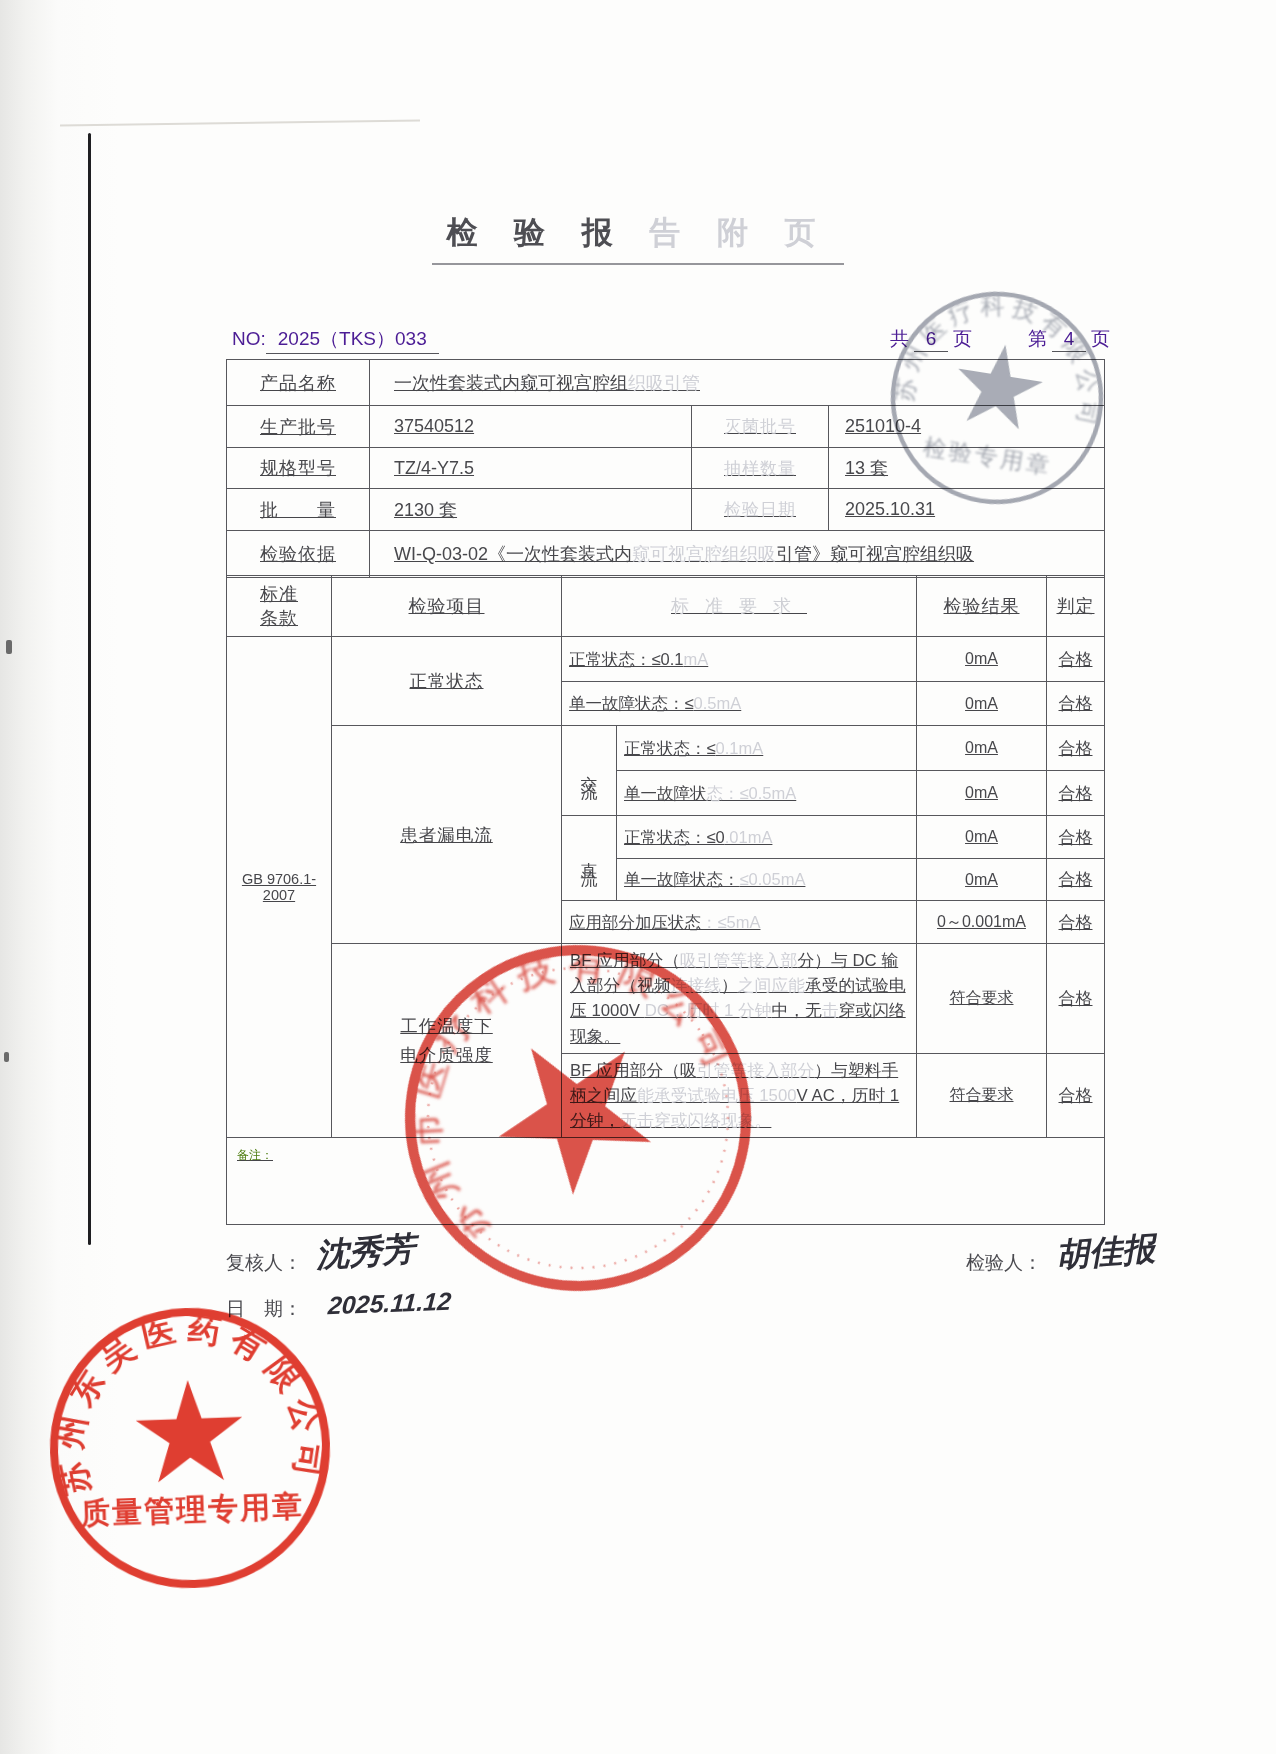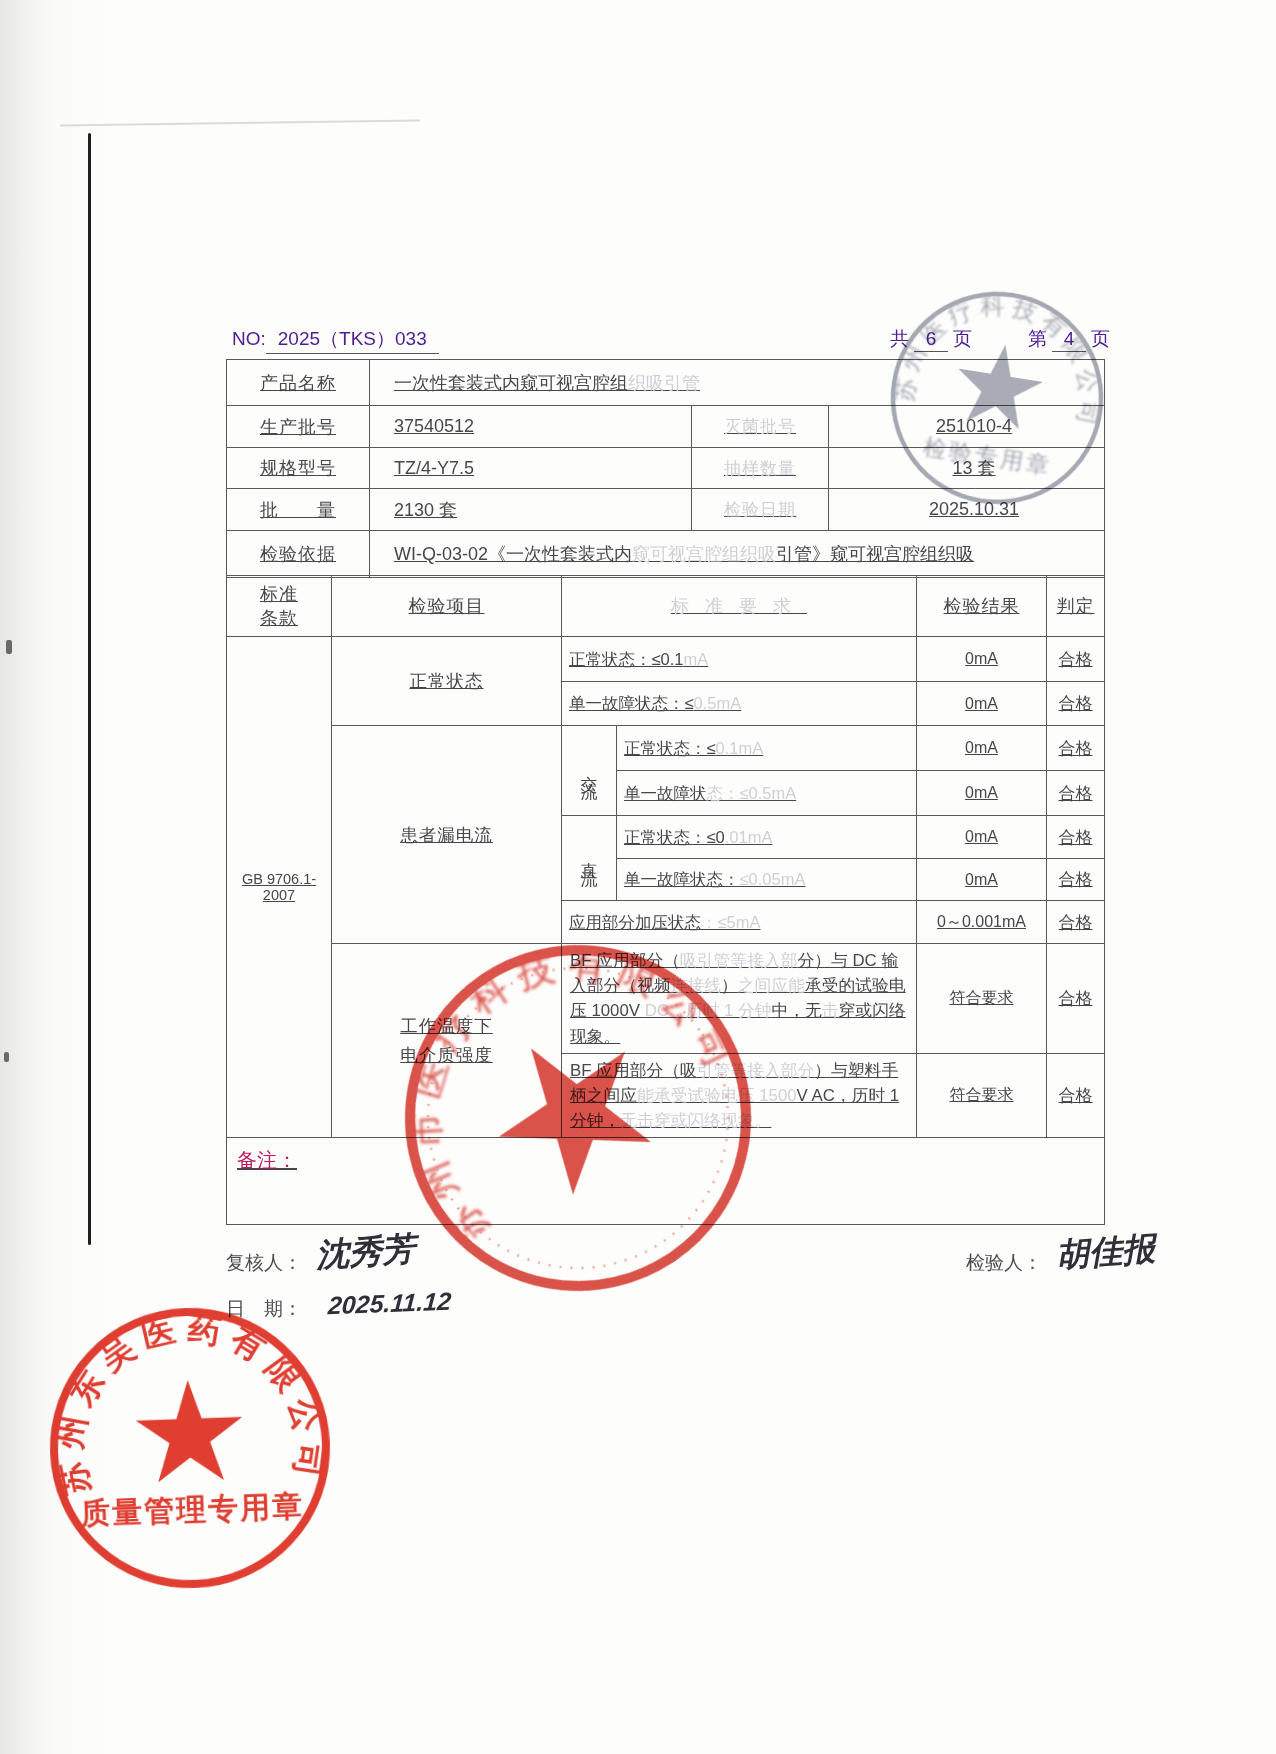--- a/index.html
+++ b/index.html
@@ -23,37 +23,37 @@
   .uline.num{min-width:30px;text-align:center;padding:0 2px 1px;margin:0 5px;}
   .pgap{display:inline-block;width:56px;}
 
   .tbl{position:absolute;left:226px;border-collapse:collapse;table-layout:fixed;z-index:2;background:transparent;}
   .tbl td{border:1.6px solid #57575c;vertical-align:middle;overflow:hidden;}
   .info{top:359px;width:878px;text-decoration:underline;}
   .test{top:575px;width:878px;text-decoration:underline;}
 
   .lbl{text-align:center;font-size:18px;letter-spacing:1px;color:#48484c;white-space:pre;}
   .val{font-size:18px;padding-left:24px;color:#48484c;}
-  .val2{font-size:18px;padding-left:16px;color:#48484c;text-align:center;}
+  .val2{font-size:18px;padding-left:16px;color:#48484c;}
   .faded-lbl{text-align:center;font-size:17px;color:#cbccd2;filter:blur(0.6px);letter-spacing:1px;}
   span.faded{color:#cfd0d6;filter:blur(0.55px);}
   span.clear{color:inherit;}
 
   .th{text-align:center;font-size:18px;letter-spacing:1px;color:#48484c;line-height:1.35;}
   .faded-h{color:#cfd0d5;filter:blur(0.6px);letter-spacing:16px;font-size:18px;text-align:center;}
   .clause{font-size:14.5px;text-align:center;padding:0 2px;color:#47474b;}
   .item{text-align:center;font-size:17.5px;letter-spacing:1px;color:#47474b;}
   .item.two{white-space:pre-line;line-height:1.65;}
   .sub{text-align:center;}
   .vert{writing-mode:vertical-rl;text-orientation:upright;font-size:17px;letter-spacing:7px;display:inline-block;}
   .req{font-size:16.5px;padding:2px 7px;line-height:1.35;color:#47474b;}
   .bf{line-height:1.5;font-size:16.8px;padding:4px 8px;}
   .res{text-align:center;font-size:16px;color:#47474b;}
   .jdg{text-align:center;font-size:17px;color:#47474b;}
-  .remarks{vertical-align:top !important;padding:9px 10px;font-size:20px;color:#be185d;}
+  .remarks{vertical-align:top !important;padding:9px 10px;font-size:12px;color:#4d7c0f;}
 
   .sig{position:absolute;font-size:19px;color:#4b4b50;z-index:4;}
   .hw{display:inline-block;font-style:italic;font-weight:600;color:#2f2f38;transform:rotate(-4deg);}
   .hw-name{font-size:33px;position:relative;top:-6px;margin-left:14px;}
   .hw-date{font-size:25px;position:relative;top:-3px;margin-left:26px;transform:rotate(-2deg) skewX(-6deg);}
 
   svg.stamp{position:absolute;z-index:5;mix-blend-mode:multiply;}
   .stamp-top{left:882px;top:283px;opacity:.8;transform:rotate(9deg);}
   .stamp-mid{left:378px;top:918px;opacity:.85;transform:rotate(-34deg);}
   .stamp-bot{left:40px;top:1298px;opacity:.95;transform:rotate(-2deg);}
@@ -64,20 +64,23 @@
 </head>
 <body>
 
 <div class="sheet">
 
   <div class="black-line"></div>
   <div class="edge-top"></div>
   <div class="speck" style="left:6px;top:640px;width:6px;height:14px;"></div>
   <div class="speck" style="left:4px;top:1052px;width:5px;height:10px;"></div>
 
+  <div class="title">
+    <span class="t-underline"><span class="clear">检 验 报 </span><span class="faded">告 附 页</span></span>
+  </div>
 
   <div class="no-row">
     <div>
       <span>NO:</span><span class="uline">2025（TKS）033</span>
     </div>
     <div>
       <span>共</span><span class="uline num">6</span><span>页</span><span class="pgap"></span><span>第</span><span class="uline num">4</span><span>页</span>
     </div>
   </div>
 

